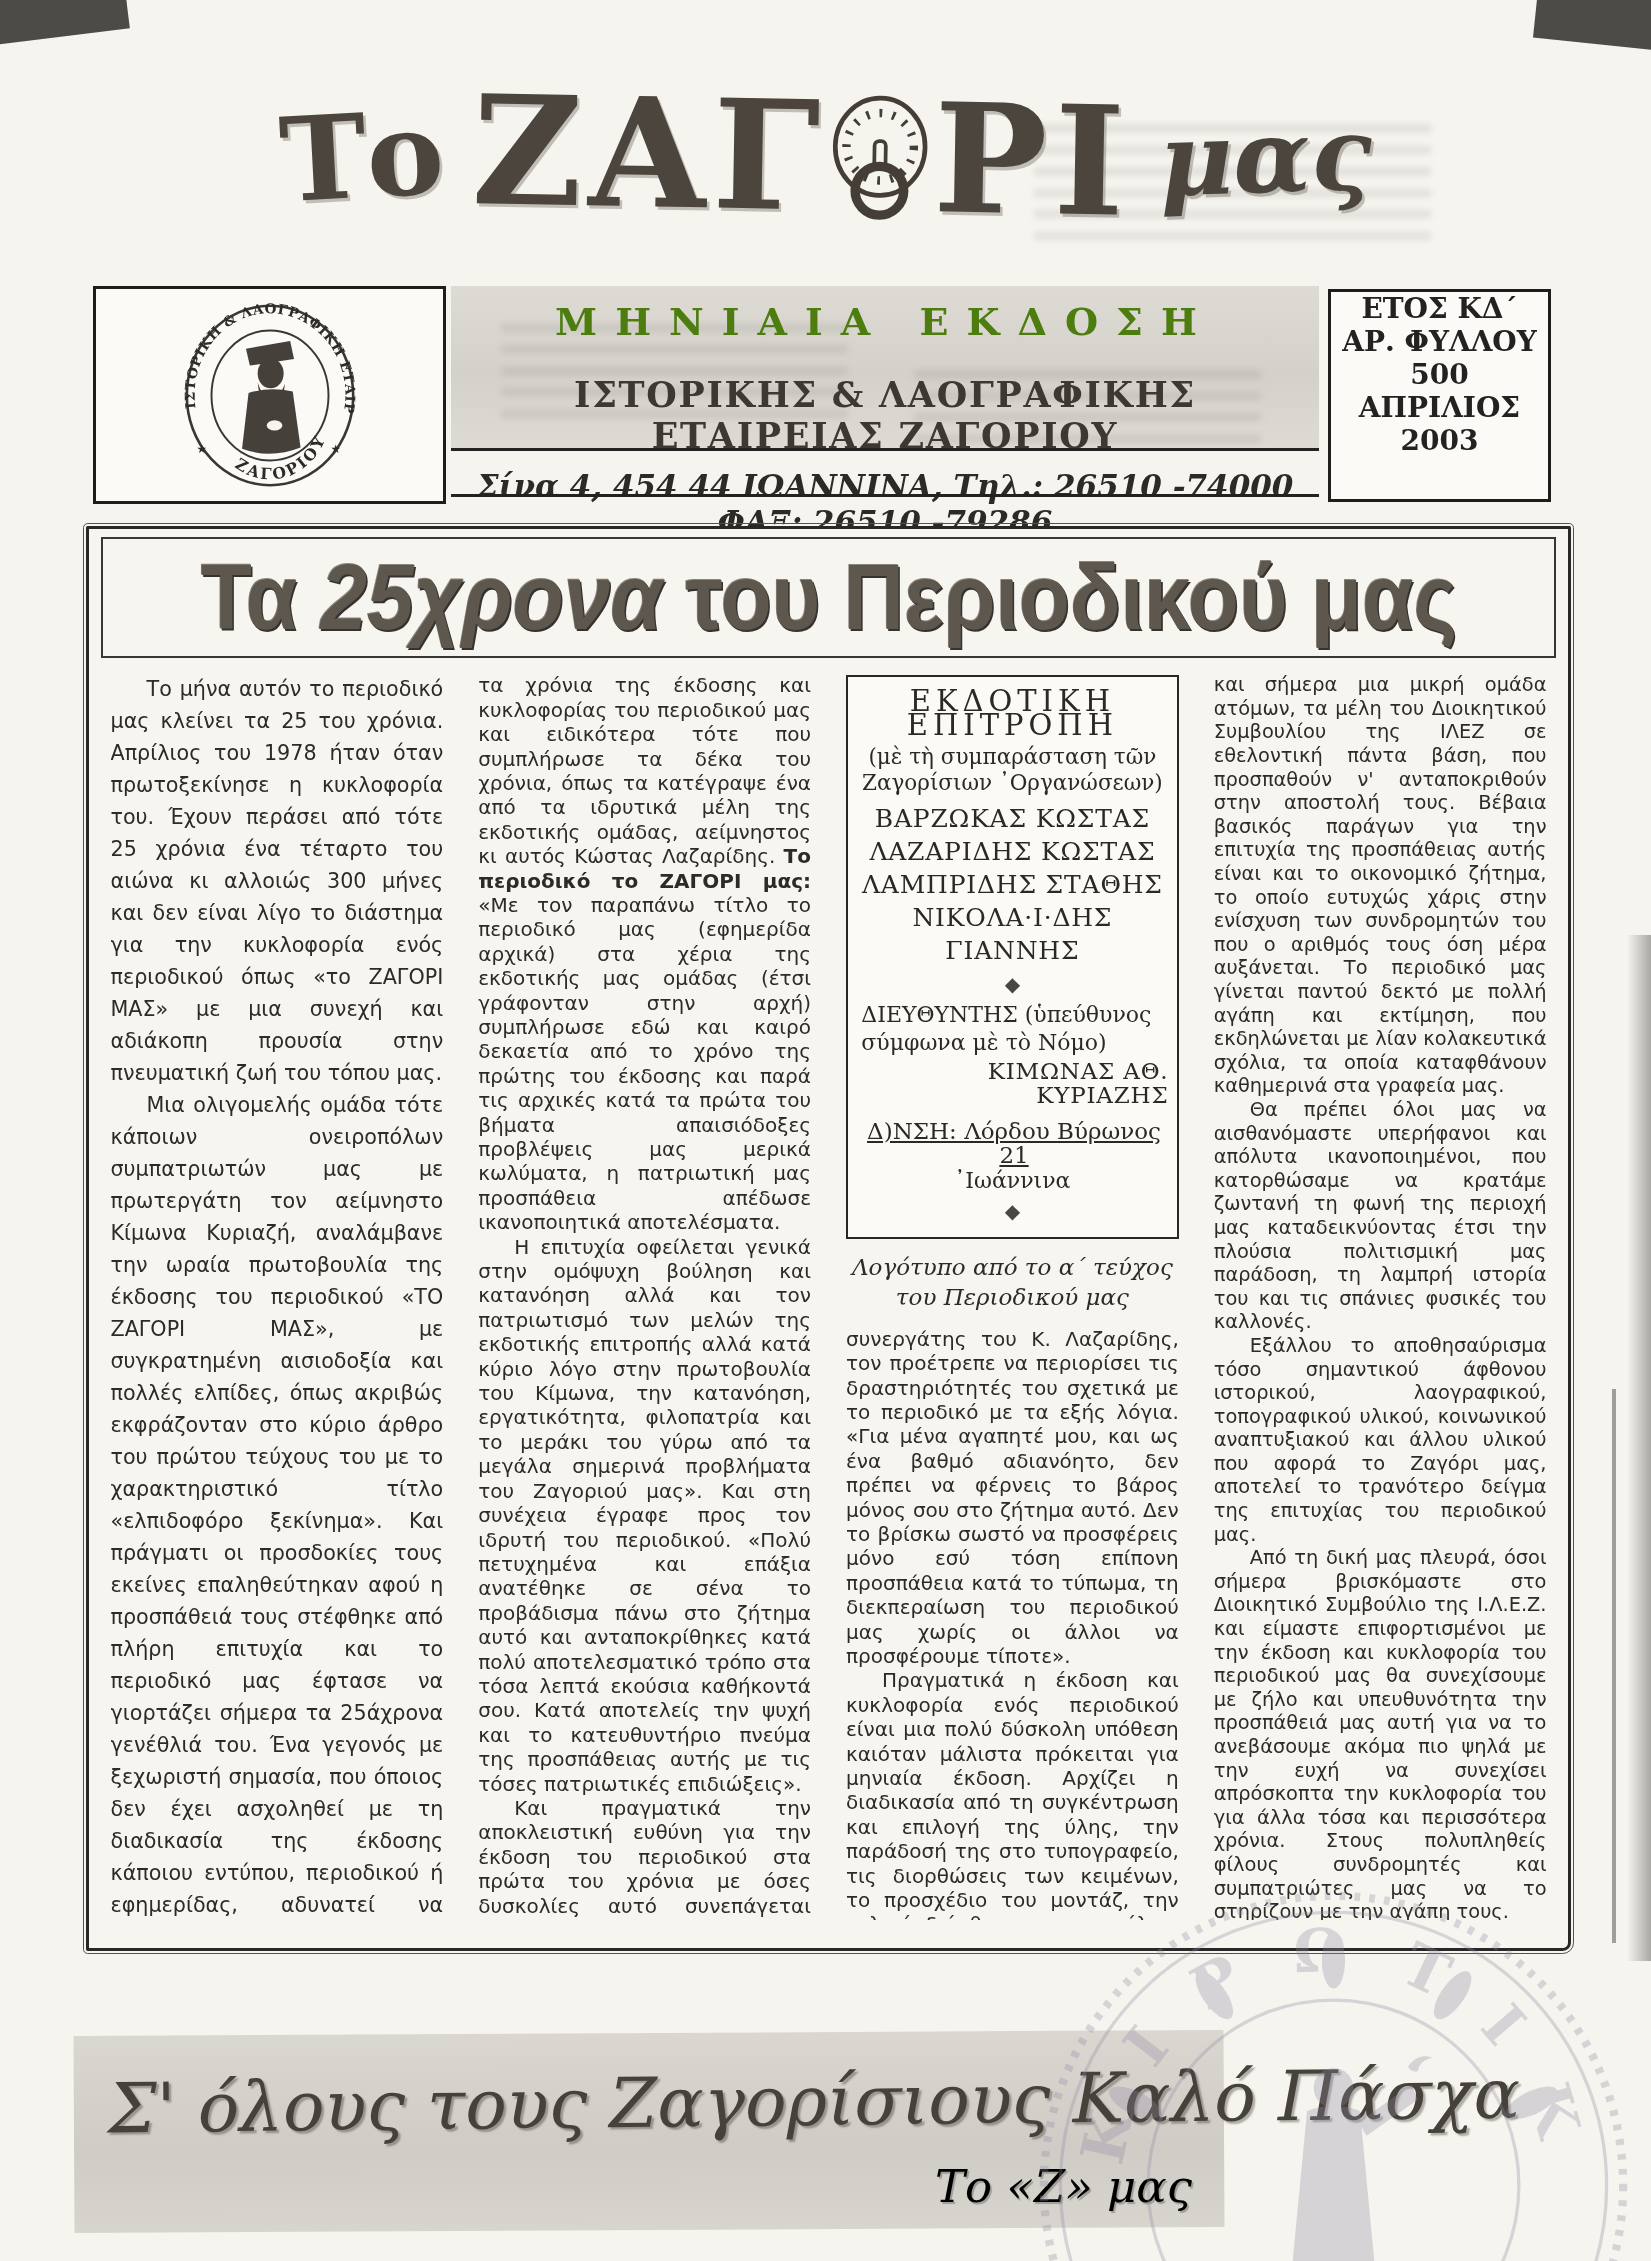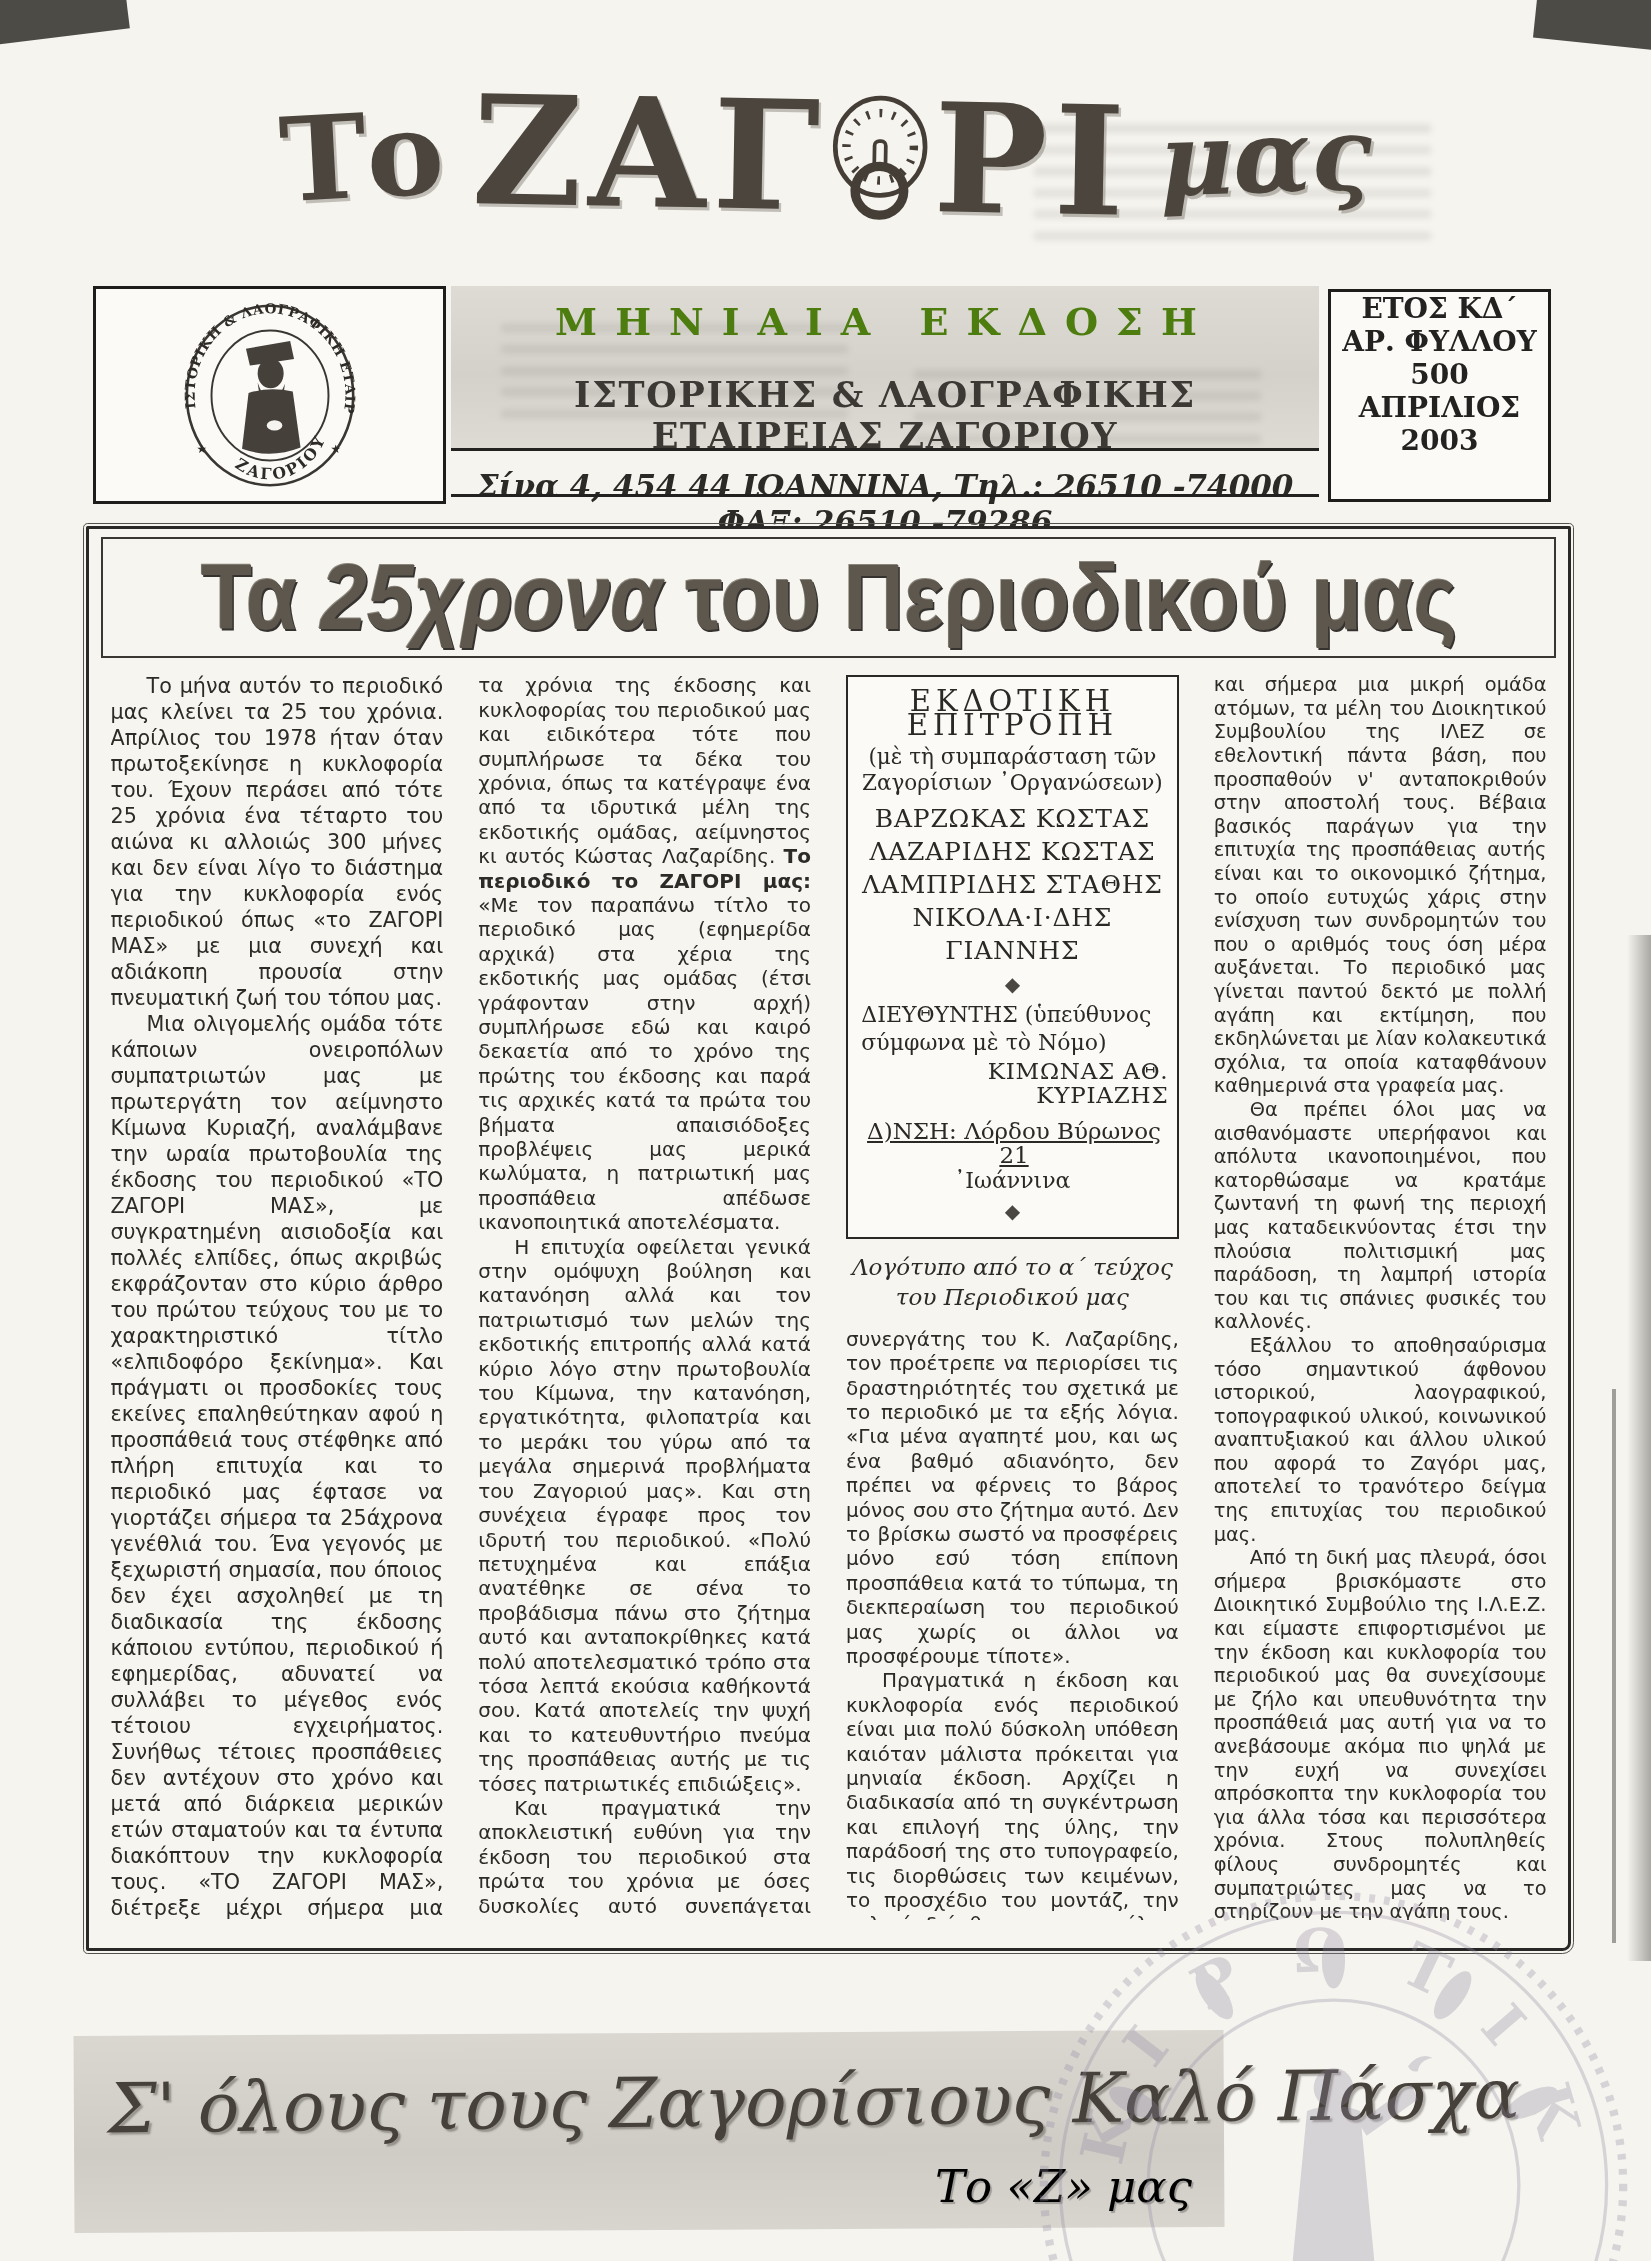--- a/index.html
+++ b/index.html
@@ -48,21 +48,21 @@
   .frame{position:absolute;left:86px;top:526px;width:1479px;height:1419px;border:3.3px solid #2a2826;
          outline:1.7px solid #55524d;outline-offset:2.5px;background:#f7f5f0;border-radius:1.7px 1.7px 8.3px 1.7px;}
   .headline-box{margin:8.3px 11.6px 0 11.6px;height:117px;border:2.5px solid #3a3733;
                 display:flex;align-items:center;justify-content:center;overflow:hidden;}
   .headline{font-family:"Liberation Sans","DejaVu Sans",sans-serif;font-weight:bold;font-size:93px;
             color:#5d574e;white-space:nowrap;transform:scaleX(.9);
             text-shadow:1.7px 1.7px 0 #353230, -0.8px -0.8px 0 #8a857c;}
   .headline .it{font-style:italic;}
   .columns{display:flex;gap:35px;padding:15px 21.5px 0 21.5px;height:1247px;}
   .col{flex:1;overflow:hidden;text-align:justify;}
-  .col1{font-size:20.7px;line-height:26px;}
+  .col1{font-size:20.7px;line-height:32px;}
   .col2,.col3{font-size:20px;line-height:24.4px;}
   .col4{font-size:19.4px;line-height:23.6px;}
   .body-p{margin:0;text-indent:36px;}
   .body-p.noindent{text-indent:0;}
   .bseg{font-weight:bold;}
   
   .committee{border:2.5px solid #2a2826;background:#fbfaf6;padding:11.6px 8.3px 8.3px 8.3px;margin:1.7px 0 13.2px 0;
              font-family:"DejaVu Serif","Liberation Serif",serif;text-align:center;color:#2b2925;
              text-indent:0;}
   .cm-title{font-weight:normal;font-size:29px;letter-spacing:5px;margin-bottom:6.6px;}

